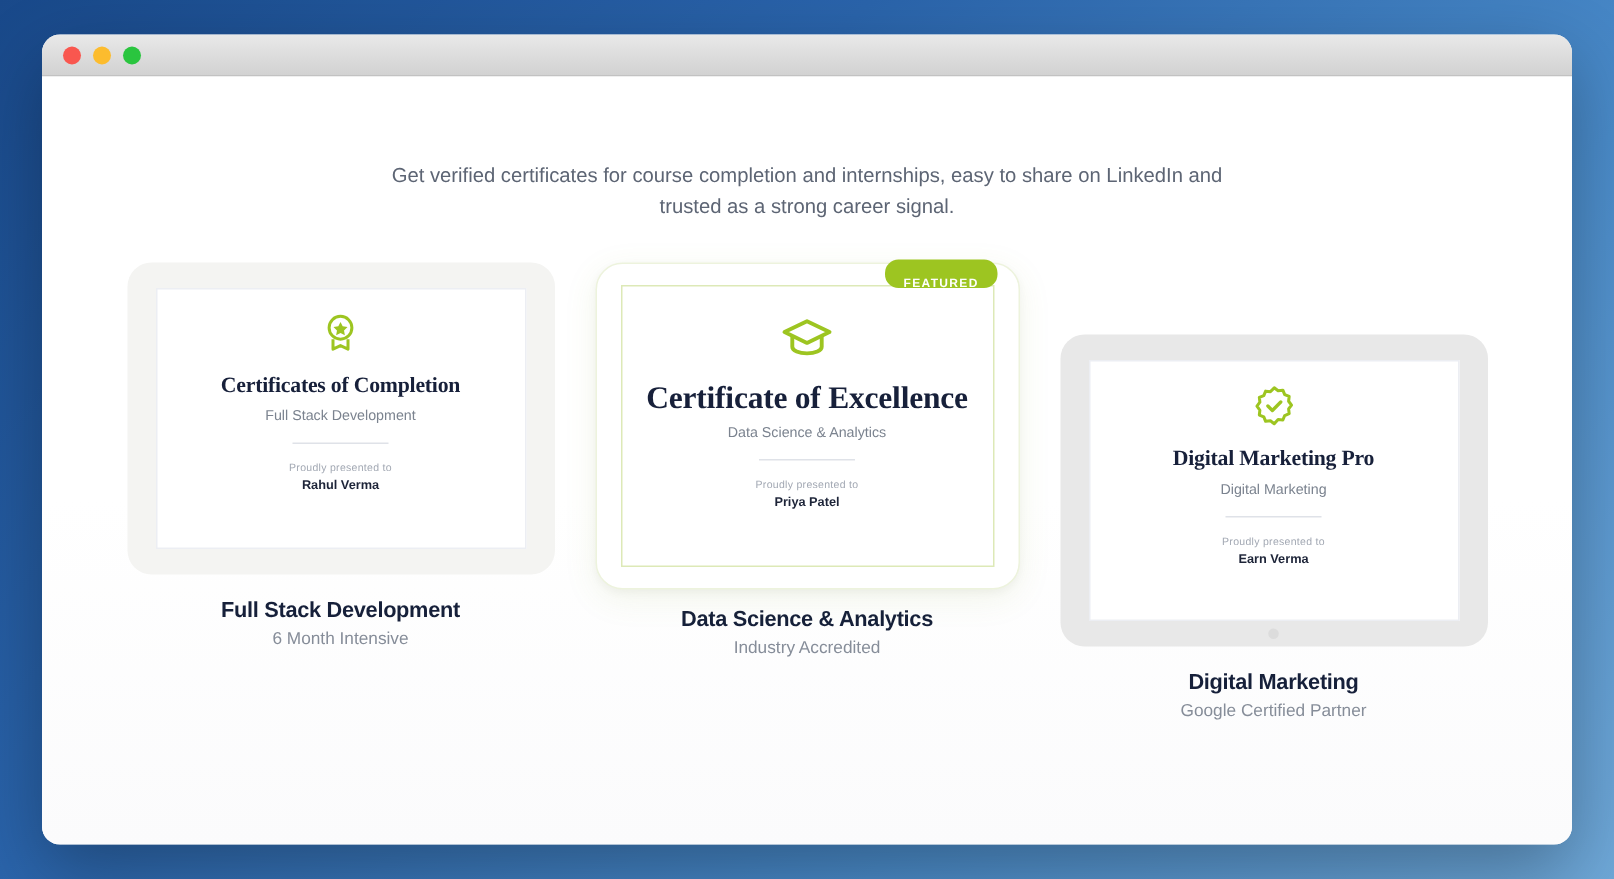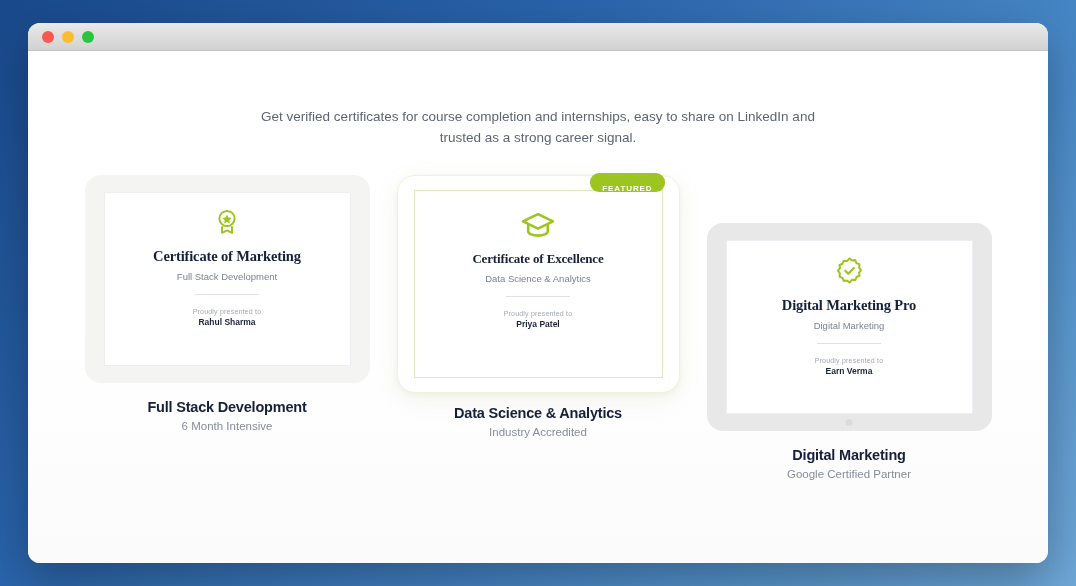--- a/index.html
+++ b/index.html
@@ -166,21 +166,21 @@
 
   .cert-title {
     font-family: "Liberation Serif", serif;
     font-weight: 700;
     font-size: 14.5px;
     color: #17203a;
     text-align: center;
     letter-spacing: -0.15px;
     line-height: 1.15;
   }
-  .cert-title.lg { font-size: 13px; }
+  .cert-title.lg { font-size: 21px; }
 
   .cert-course {
     margin-top: 6px;
     font-size: 9.5px;
     color: #7b838f;
     text-align: center;
     font-weight: 400;
   }
 
   .rule {
@@ -243,25 +243,25 @@
       <div class="cert-col">
         <div class="device faded">
           <div class="paper">
             <span class="cert-icon">
               <svg width="24" height="26" viewBox="0 0 24 26" fill="none">
                 <circle cx="12" cy="9.5" r="7.6" stroke="#9dc521" stroke-width="2"></circle>
                 <path d="M12 5.6l1.45 2.95 3.25.47-2.35 2.3.55 3.24L12 13.04l-2.9 1.52.55-3.24-2.35-2.3 3.25-.47L12 5.6z" fill="#9dc521"></path>
                 <path d="M7 17.2v6.6l5-2.4 5 2.4v-6.6" stroke="#9dc521" stroke-width="2" stroke-linejoin="round" fill="none"></path>
               </svg>
             </span>
-            <div class="cert-title">Certificate of Marketing</div>
+            <div class="cert-title">Certificates of Completion</div>
             <div class="cert-course">Full Stack Development</div>
             <div class="rule"></div>
             <div class="presented">Proudly presented to</div>
-            <div class="recipient">Rahul Sharma</div>
+            <div class="recipient">Rahul Verma</div>
           </div>
         </div>
         <div class="caption-name">Full Stack Development</div>
         <div class="caption-meta">6 Month Intensive</div>
       </div>
 
       <div class="cert-col">
         <div class="device featured">
           <div class="featured-badge">FEATURED</div>
           <div class="paper green-border">

